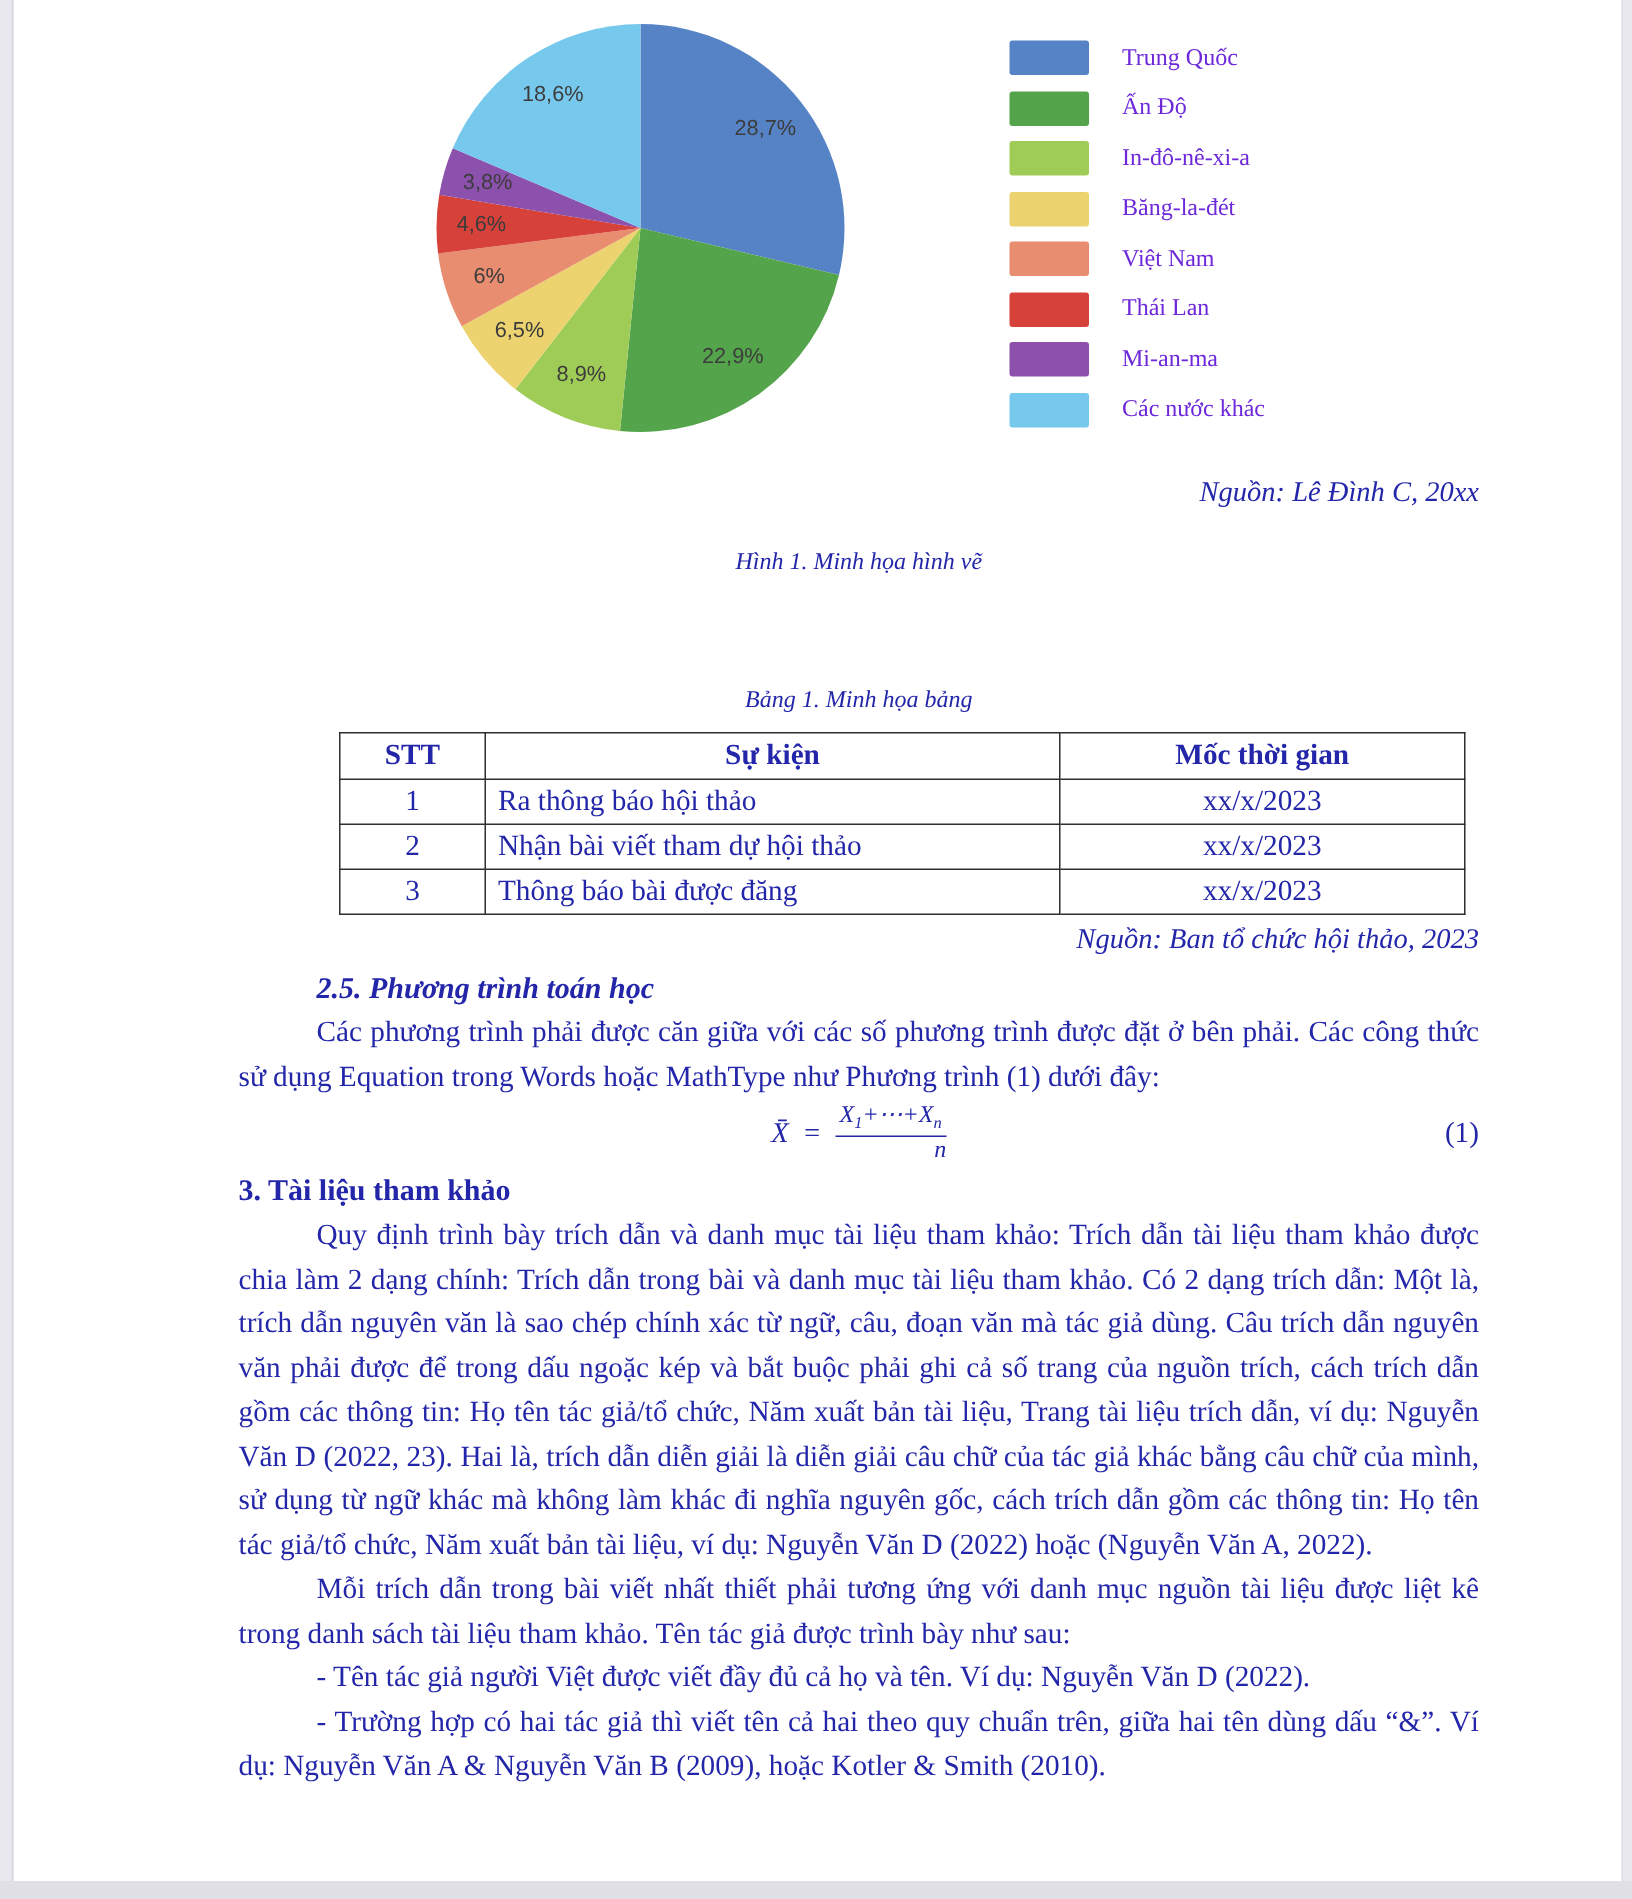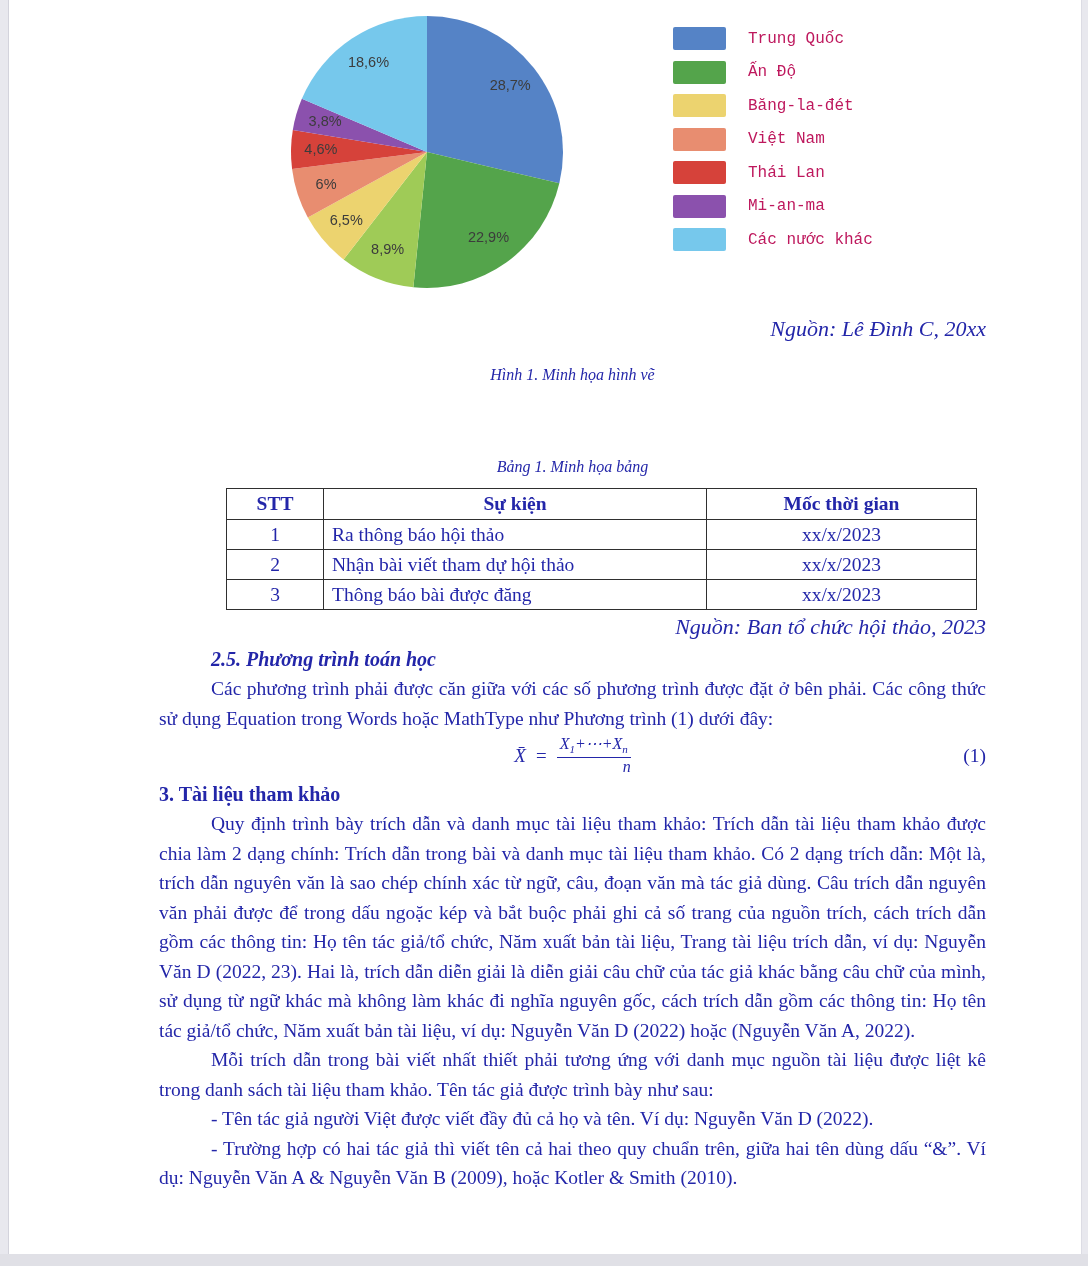--- a/index.html
+++ b/index.html
@@ -13,34 +13,34 @@
     position:absolute;left:8px;top:0;width:1072px;height:1254px;
     background:#ffffff;border-left:1px solid #d3d3dc;border-right:1px solid #dcdce4;
   }
   
   .figure{position:relative;height:300px;}
   .figure svg{position:absolute;left:0;top:0;}
   .legend{position:absolute;left:664px;top:27px;width:360px;}
   .legend-item{display:flex;align-items:center;height:23px;margin-bottom:10.5px;}
   .legend-swatch{width:53px;height:23px;border-radius:2px;flex:0 0 53px;}
   .legend-label{
-    margin-left:22px;font-family:Liberation Mono, monospace;
-    font-size:16px;color:#be185d;white-space:nowrap;
+    margin-left:22px;font-family:Liberation Serif, serif;
+    font-size:16px;color:#6d28d9;white-space:nowrap;
   }
   .pie-label{
     font-family:"Liberation Sans",sans-serif;font-size:14.5px;fill:#3c3c3c;
   }
   
   .content{margin:0 95px 0 150px;color:#2326a9;}
   .para{
     font-size:19.5px;line-height:29.5px;margin:0;
     text-align:justify;text-indent:52px;
   }
   .source-line{
-    font-size:22px;line-height:30px;margin:0;
+    font-size:19px;line-height:30px;margin:0;
     text-align:right;font-style:italic;
   }
   .caption{
     font-size:16px;line-height:30px;margin:0;
     text-align:center;font-style:italic;
   }
   .mt14{margin-top:14px;} .mt16{margin-top:16px;} .mt62{margin-top:62px;}
   .mt2{margin-top:2px;}
   .h25{
     font-size:20px;line-height:30px;margin:2px 0 0 52px;
@@ -105,20 +105,24 @@
         <text x="359.5" y="63.5" text-anchor="middle" dominant-baseline="middle" class="pie-label">18,6%</text>
       </svg>
     <div class="legend" id="legend">
         <div class="legend-item">
           <div class="legend-swatch" style="background: rgb(85, 131, 198);"></div>
           <span class="legend-label">Trung Quốc</span>
         </div>
         <div class="legend-item">
           <div class="legend-swatch" style="background: rgb(84, 164, 75);"></div>
           <span class="legend-label">Ấn Độ</span>
+        </div>
+        <div class="legend-item">
+          <div class="legend-swatch" style="background: rgb(159, 203, 87);"></div>
+          <span class="legend-label">In-đô-nê-xi-a</span>
         </div>
         <div class="legend-item">
           <div class="legend-swatch" style="background: rgb(236, 211, 111);"></div>
           <span class="legend-label">Băng-la-đét</span>
         </div>
         <div class="legend-item">
           <div class="legend-swatch" style="background: rgb(232, 141, 112);"></div>
           <span class="legend-label">Việt Nam</span>
         </div>
         <div class="legend-item">

